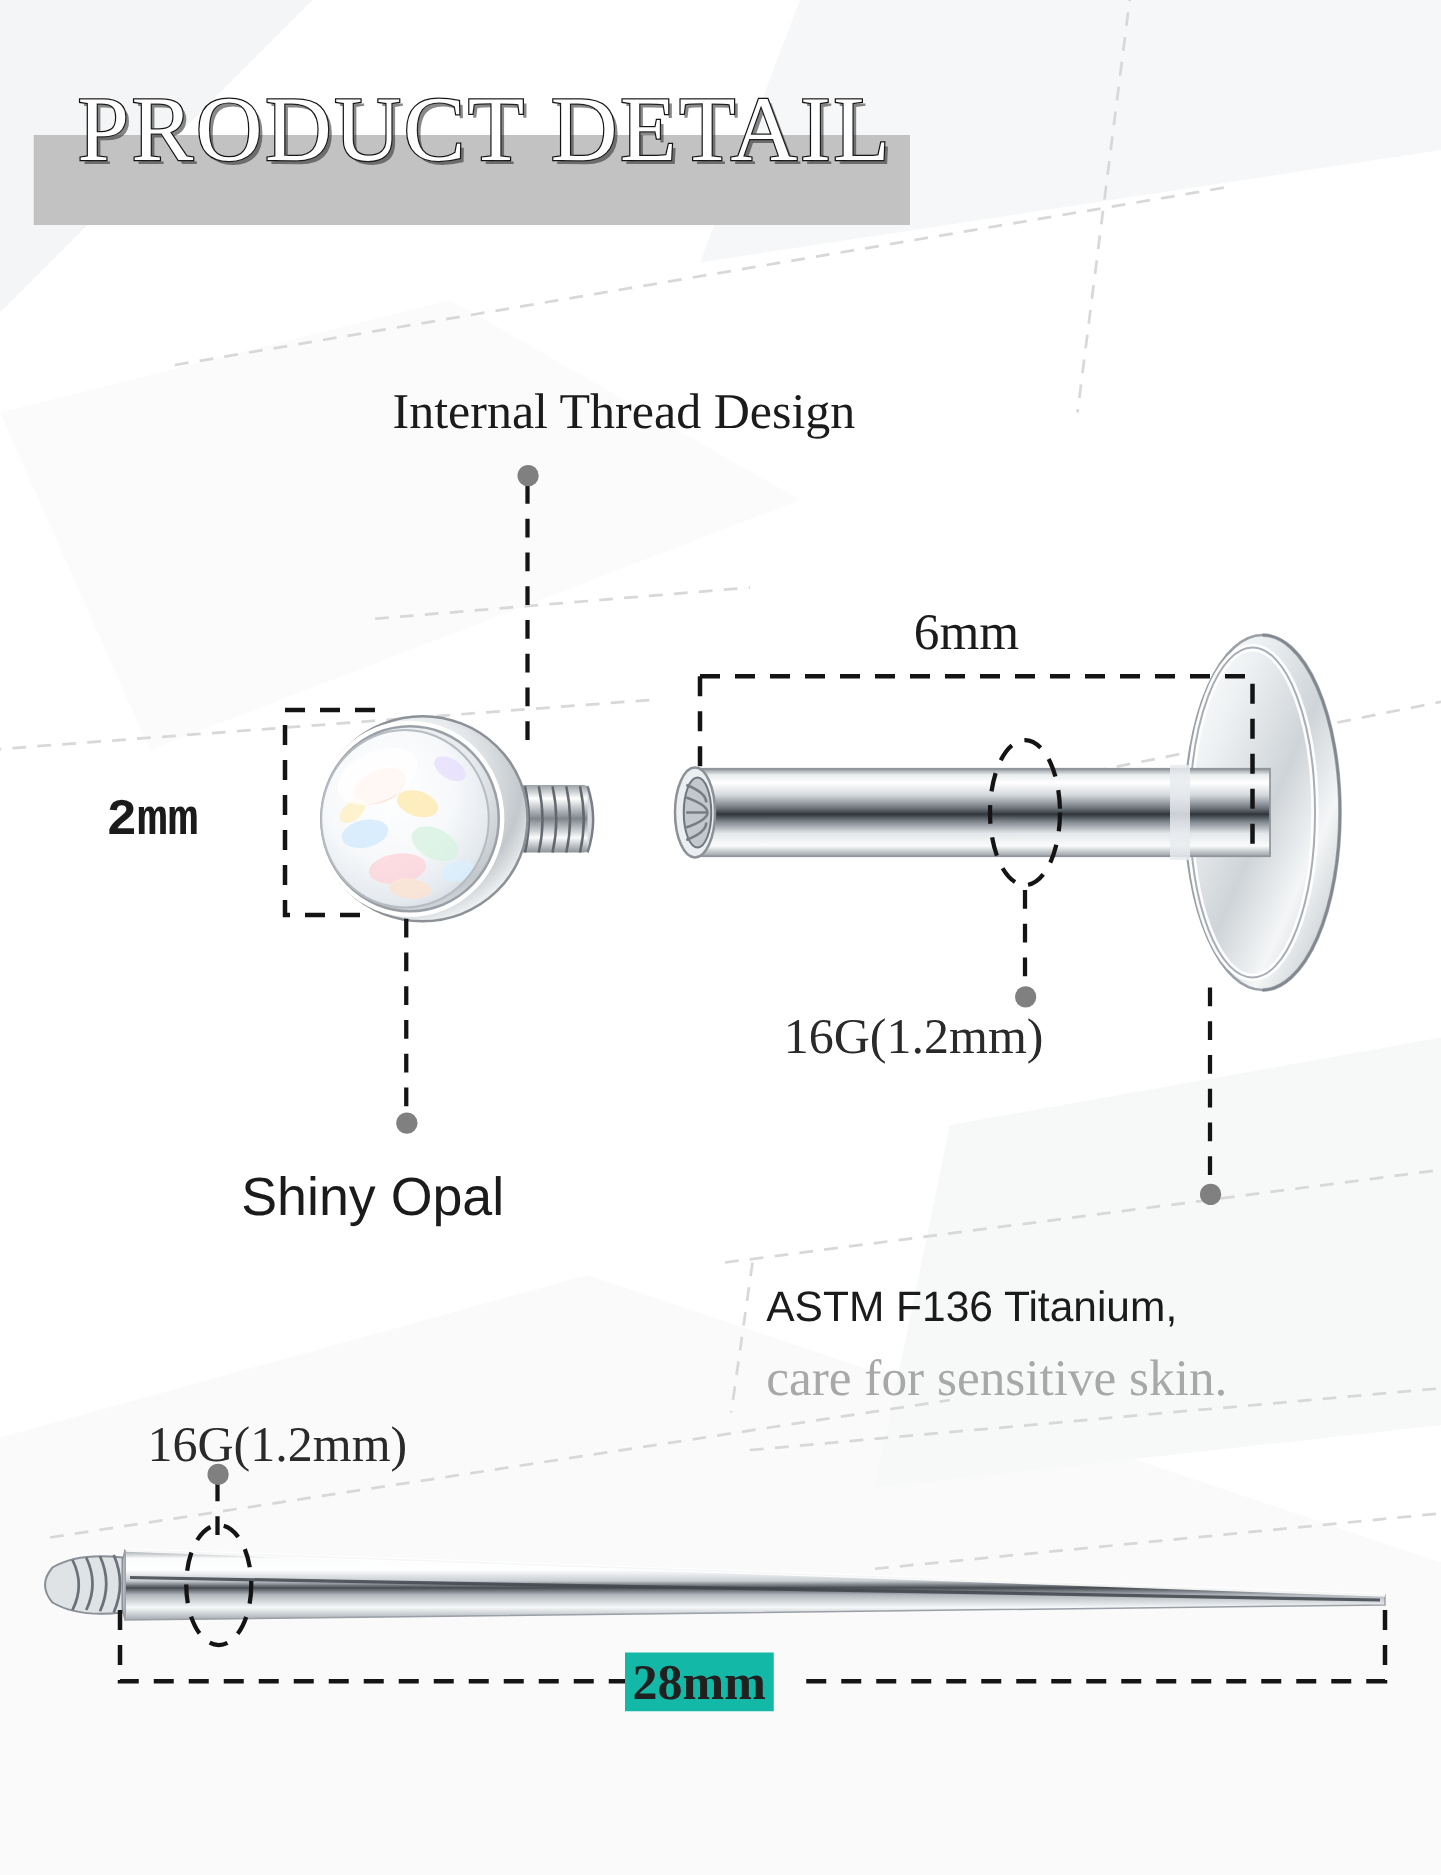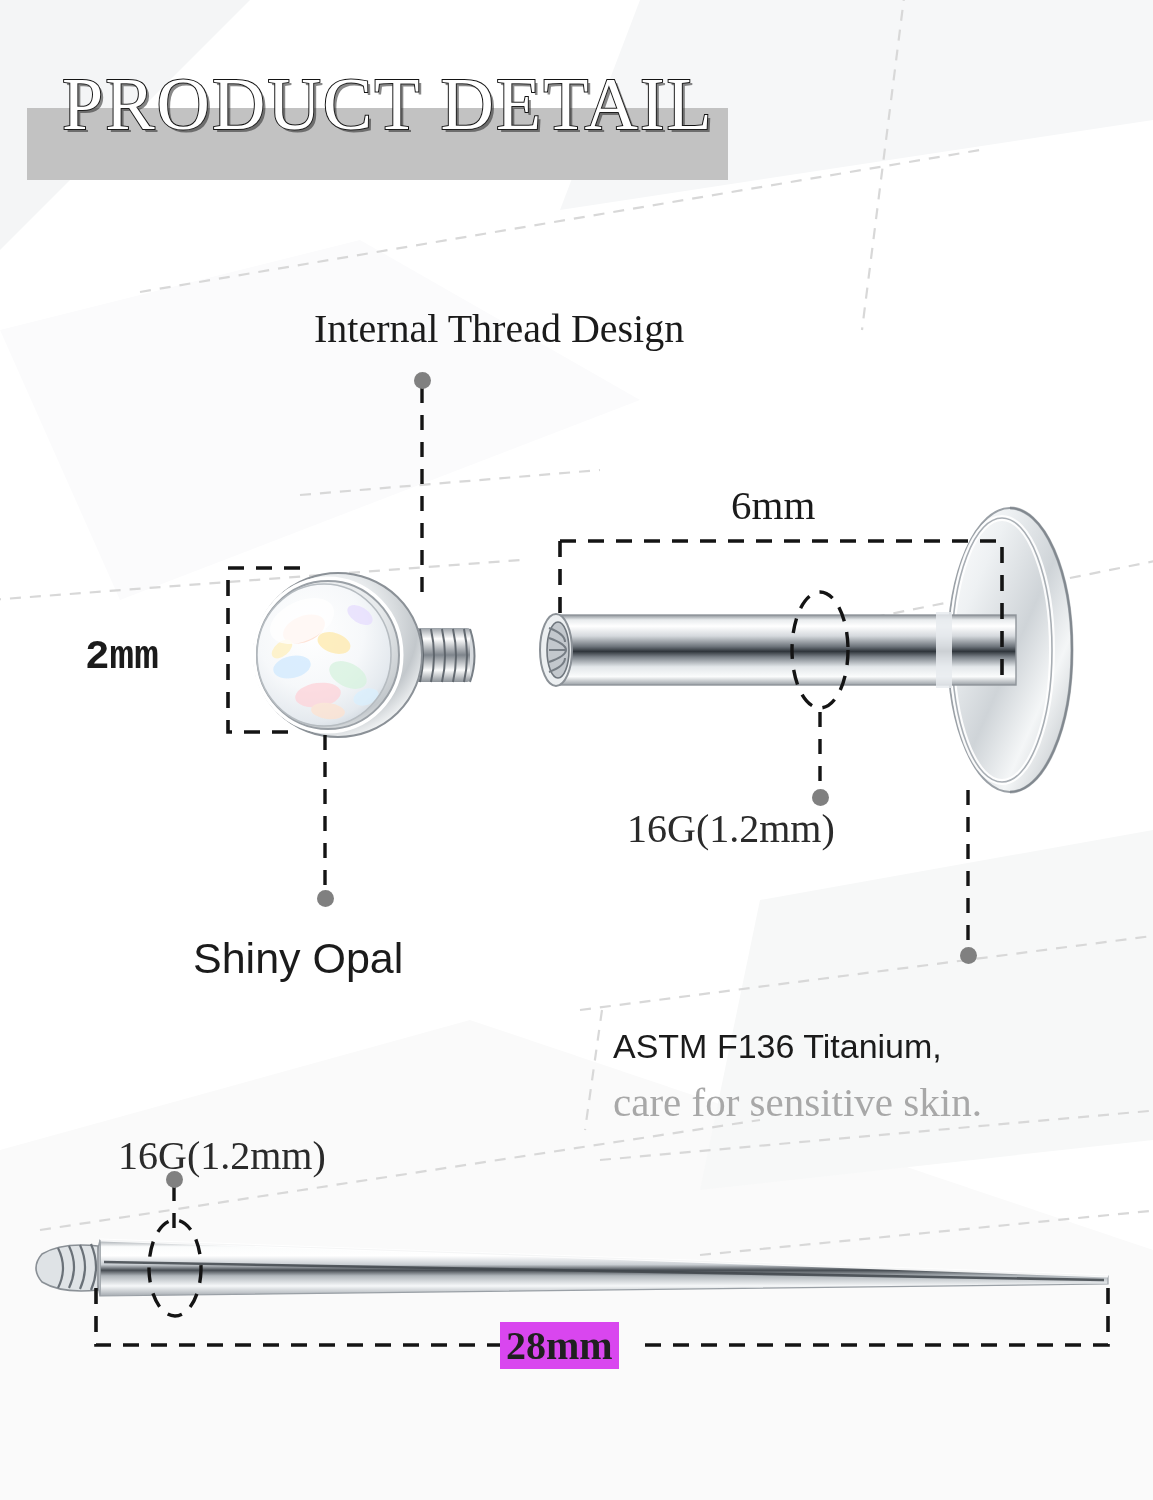--- a/index.html
+++ b/index.html
@@ -44,21 +44,21 @@
 
   #lbl-internal-thread{left:270px;top:305px;font-size:40px;margin-left:44px;}
   #lbl-2mm{left:85px;top:634px;font-size:41px;font-weight:700;font-family:Liberation Mono, monospace;}
   #lbl-shiny-opal{left:193px;top:934px;font-size:43px;}
   #lbl-6mm{left:731px;top:481px;font-size:41px;}
   #lbl-16g-top{left:627px;top:805px;font-size:40px;color:#2a2a2a;}
   #lbl-astm-1{left:613px;top:1015px;font-size:34px;margin-top:12px;}
   #lbl-astm-2{left:613px;top:1078px;font-size:41px;color:#a8a8a8;font-family:Liberation Serif, serif;}
   #lbl-16g-bottom{left:118px;top:1132px;font-size:40px;color:#2a2a2a;}
   #lbl-28mm{left:500px;top:1322px;font-size:40px;font-weight:700;color:#202020;
-            background:#d946ef;padding:0 6px;}
+            background:#14b8a6;padding:0 6px;}
 
   
   .dot{position:absolute;width:17px;height:17px;border-radius:50%;background:#808080;}
 </style>
 </head>
 <body>
 
 <div id="stage">
 
   <svg class="bg-svg" viewBox="0 0 1153 1500" preserveAspectRatio="none">

